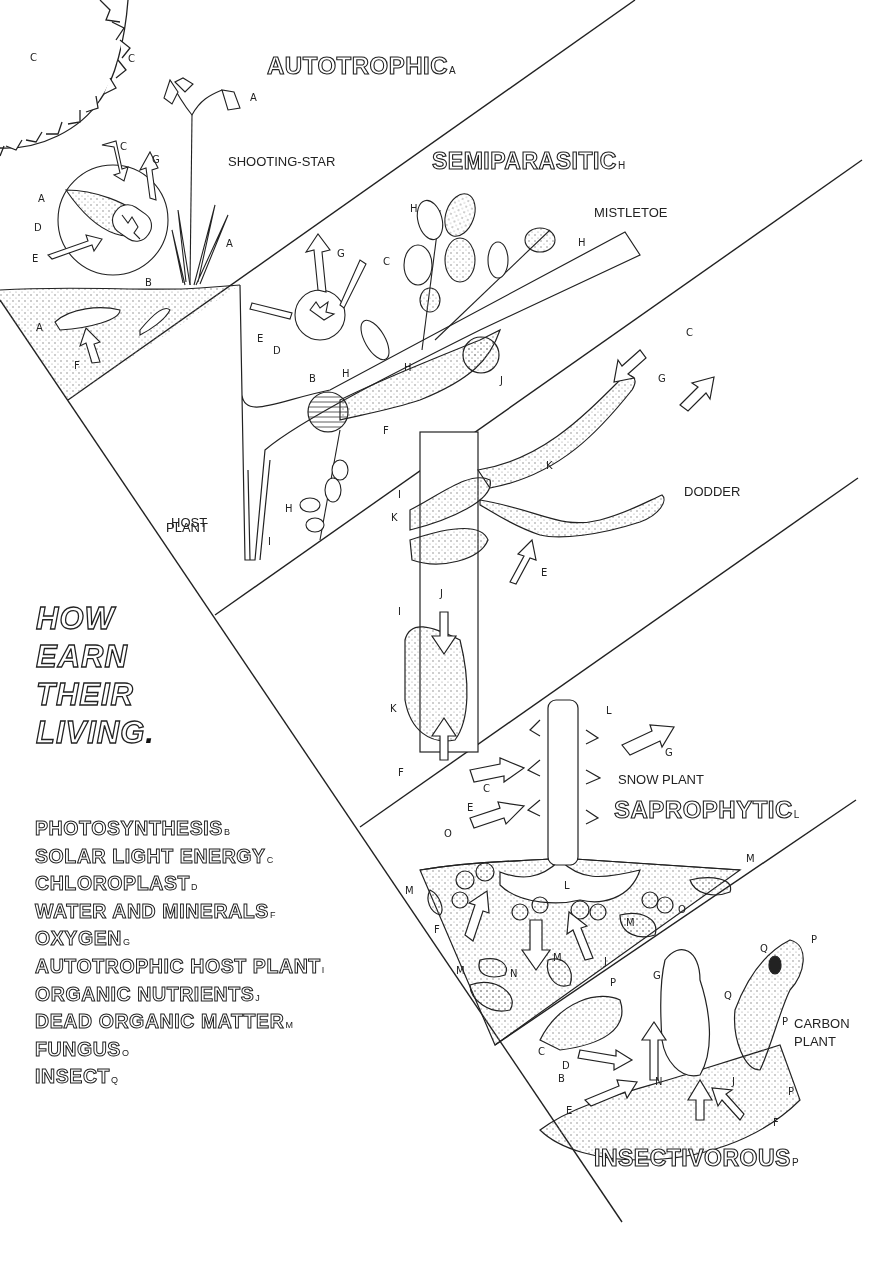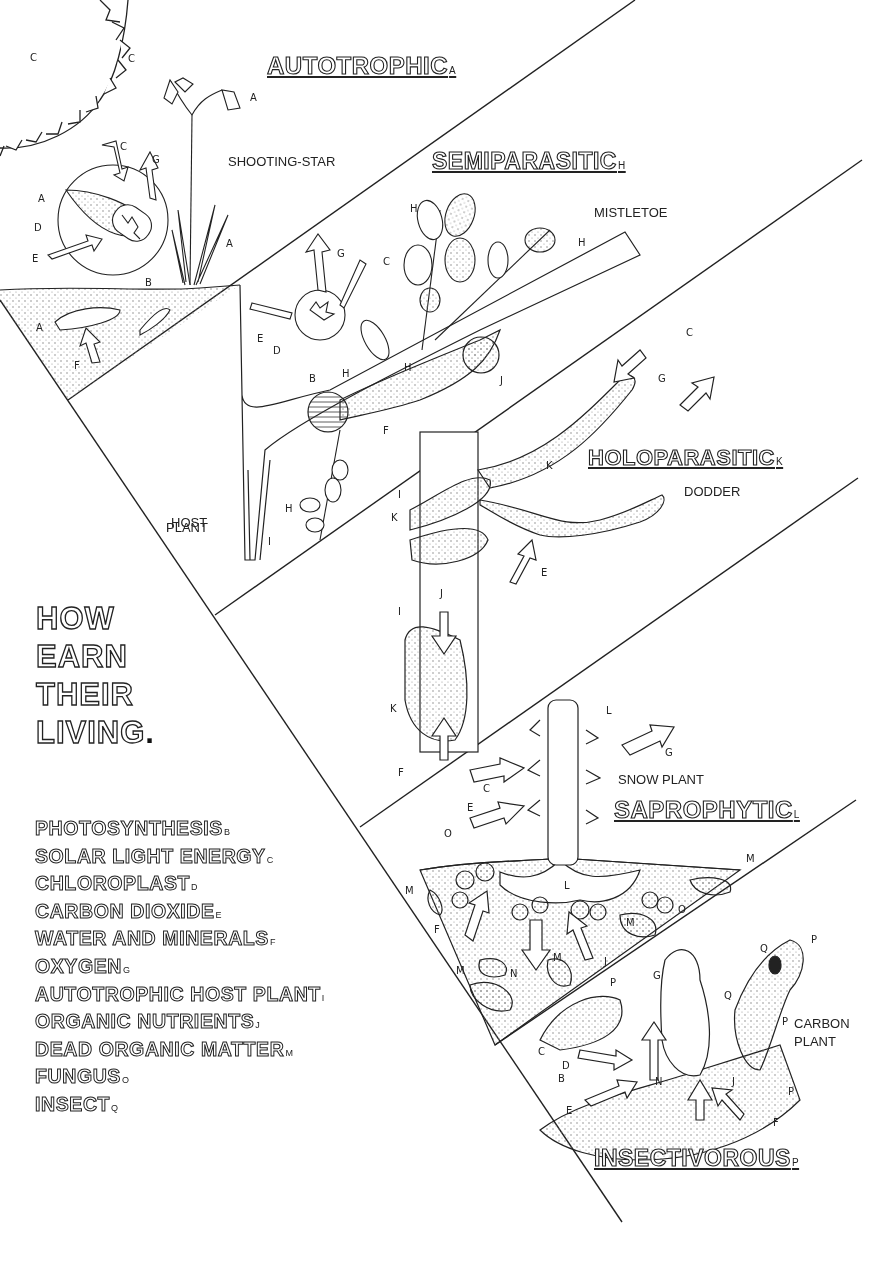--- a/index.html
+++ b/index.html
@@ -1,25 +1,25 @@
 <!DOCTYPE html>
 <html><head>
 <meta charset="utf-8">
 <style>
   html, body { margin: 0; padding: 0; background: #ffffff; }
   body { width: 884px; height: 1265px; position: relative; overflow: hidden; font-family: "Liberation Sans", sans-serif; color: #1a1a1a; }
   #stage { position: absolute; left: 0; top: 0; width: 884px; height: 1265px; }
   .outline-title {
     position: absolute; font-family: "Liberation Sans", sans-serif; font-weight: 700;
-    color: #ffffff; -webkit-text-stroke: 1.1px #222; letter-spacing: 0.5px; white-space: nowrap; text-decoration: underline;
+    color: #ffffff; -webkit-text-stroke: 1.1px #222; letter-spacing: 0.5px; white-space: nowrap;
   }
   .outline-title .sub { font-size: 10px; font-weight: 400; -webkit-text-stroke: 0; color: #222; margin-left: 1px; }
   .plain-label { position: absolute; font-family: "Liberation Sans", sans-serif; font-size: 13px; color: #222; white-space: nowrap; }
   .letter { position: absolute; font-family: "DejaVu Sans", sans-serif; font-size: 10px; color: #222; }
-  #main-title { position: absolute; left: 36px; top: 600px; line-height: 38px; }
+  #main-title { position: absolute; left: 36px; top: 600px; line-height: 38px; font-style: italic; }
   #main-title .line { display: block; font-size: 31px; font-weight: 700; color: #fff; -webkit-text-stroke: 1.3px #222; letter-spacing: 1px; font-family: "Liberation Sans", sans-serif; }
   #main-title .dot { color: #111; -webkit-text-stroke: 0; }
   #legend { position: absolute; left: 35px; top: 817px; }
   #legend .item { display: block; font-size: 19.5px; font-weight: 700; line-height: 23.6px; color: #fff; -webkit-text-stroke: 1px #222; letter-spacing: 0.6px; white-space: nowrap; font-family: "Liberation Sans", sans-serif; }
   #legend .item .sub { font-size: 9px; font-weight: 400; -webkit-text-stroke: 0; color: #222; margin-left: 1px; letter-spacing: 0; }
 </style>
 </head>
 <body>
 
 <div id="stage">
@@ -170,23 +170,20 @@
   </div>
   <div class="plain-label" style="left:228px;top:154px;">SHOOTING-STAR</div>
 
   <div class="outline-title" style="left:432px;top:148px;font-size:23px;">
     <span>SEMIPARASITIC</span><span class="sub">H</span>
   </div>
   <div class="plain-label" style="left:594px;top:205px;">MISTLETOE</div>
   <div class="plain-label" style="left:171px;top:502px;margin-top:13px;">HOST</div>
   <div class="plain-label" style="left:166px;top:520px;">PLANT</div>
 
-  <div class="outline-title" style="left:588px;top:445px;font-size:22px;">
-    <span>HOLOPARASITIC</span><span class="sub">K</span>
-  </div>
   <div class="plain-label" style="left:684px;top:484px;text-align:center;">DODDER</div>
 
   <div class="plain-label" style="left:618px;top:772px;">SNOW PLANT</div>
   <div class="outline-title" style="left:614px;top:796px;font-size:24px;">
     <span>SAPROPHYTIC</span><span class="sub">L</span>
   </div>
 
   <div class="plain-label" style="left:794px;top:1016px;">CARBON</div>
   <div class="plain-label" style="left:794px;top:1034px;">PLANT</div>
   <div class="outline-title" style="left:594px;top:1145px;font-size:23px;">
@@ -197,21 +194,20 @@
     <span class="line">HOW</span>
     <span class="line">EARN</span>
     <span class="line">THEIR</span>
     <span class="line"><span>LIVING</span><span class="dot">.</span></span>
   </div>
 
   <div id="legend">
     <span class="item"><span>PHOTOSYNTHESIS</span><span class="sub">B</span></span>
     <span class="item"><span>SOLAR LIGHT ENERGY</span><span class="sub">C</span></span>
     <span class="item"><span>CHLOROPLAST</span><span class="sub">D</span></span>
-    <span class="item"><span>CARBON DIOXIDE</span><span class="sub">E</span></span>
     <span class="item"><span>WATER AND MINERALS</span><span class="sub">F</span></span>
     <span class="item"><span>OXYGEN</span><span class="sub">G</span></span>
     <span class="item"><span>AUTOTROPHIC HOST PLANT</span><span class="sub">I</span></span>
     <span class="item"><span>ORGANIC NUTRIENTS</span><span class="sub">J</span></span>
     <span class="item"><span>DEAD ORGANIC MATTER</span><span class="sub">M</span></span>
     <span class="item"><span>FUNGUS</span><span class="sub">O</span></span>
     <span class="item"><span>INSECT</span><span class="sub">Q</span></span>
   </div>
 
   <span class="letter" style="left:30px;top:52px;">C</span>

